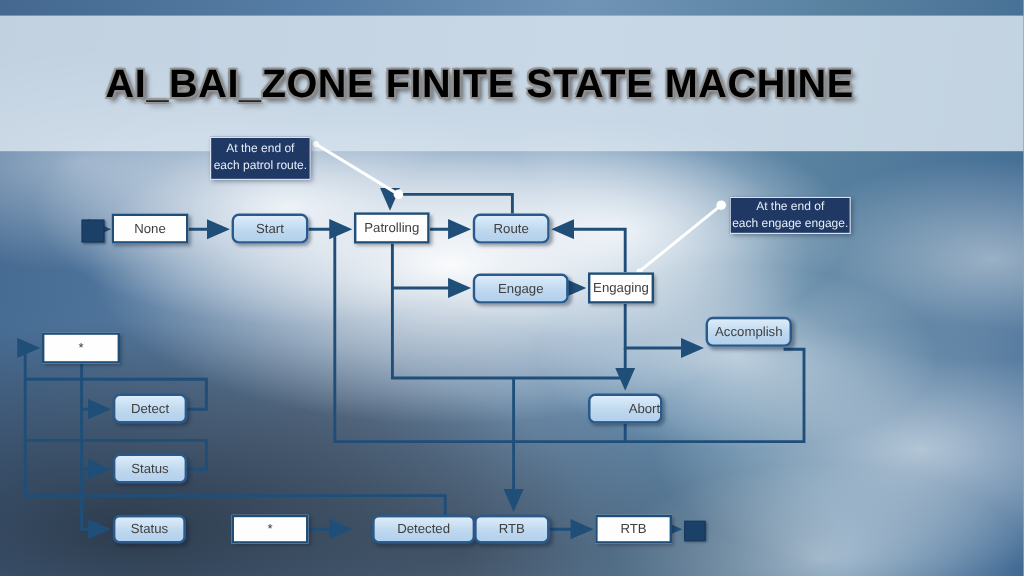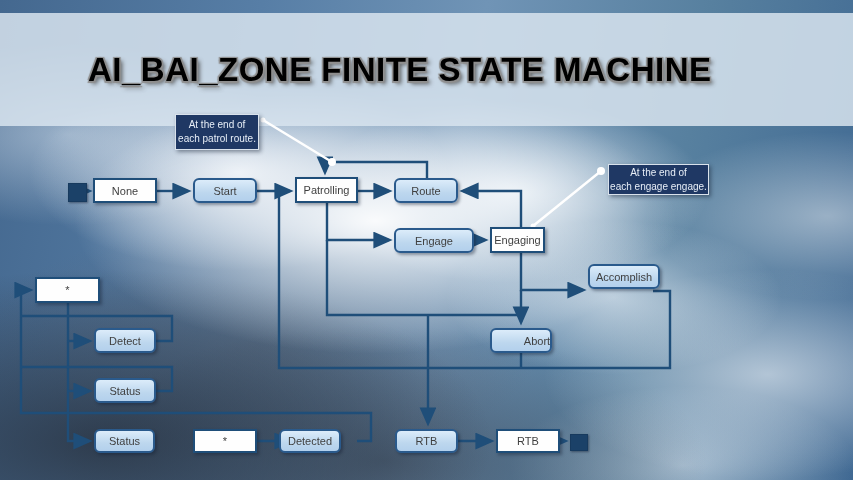--- a/index.html
+++ b/index.html
@@ -149,21 +149,21 @@
   </div>
 <div class="node blue" style="left:94px;top:378px;width:62px;height:25px;justify-content:center;">
     <span>Status</span>
   </div>
 <div class="node blue" style="left:94px;top:429px;width:61px;height:24px;">
     <span>Status</span>
   </div>
 <div class="node white" style="left:193px;top:429px;width:64px;height:24px;">
     <span>*</span>
   </div>
-<div class="node blue" style="left:279px;top:429px;width:62px;height:24px;">
+<div class="node blue" style="left:310px;top:429px;width:86px;height:24px;">
     <span>Detected</span>
   </div>
 <div class="node blue" style="left:395px;top:429px;width:63px;height:24px;">
     <span>RTB</span>
   </div>
 <div class="node white" style="left:496px;top:429px;width:64px;height:24px;">
     <span>RTB</span>
   </div>
 
 <div class="callout" style="left:175px;top:114px;width:84px;height:36px;">

